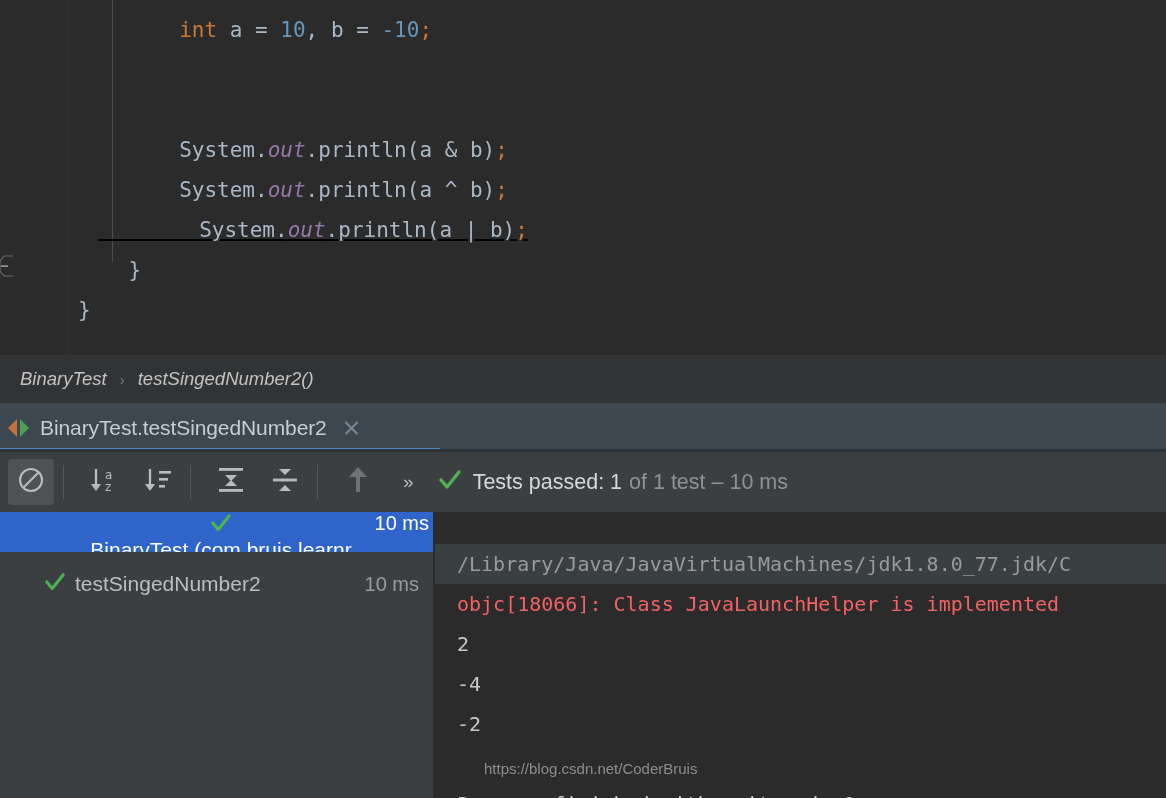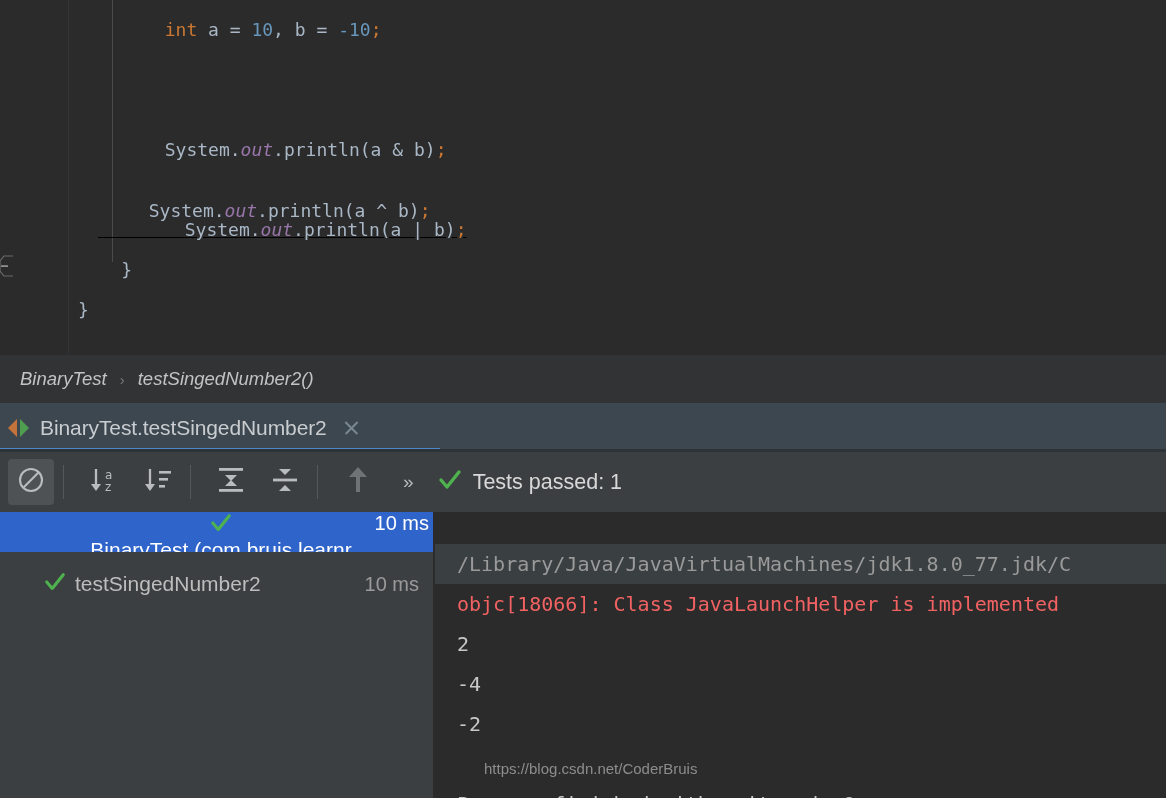--- a/index.html
+++ b/index.html
@@ -10,21 +10,21 @@
 
   
   .editor { position:absolute; left:0; top:0; width:1166px; height:355px; background:#2b2b2b; }
   .gutter { position:absolute; left:0; top:0; width:68px; height:355px; background:#2b2b2b; }
   .gutter-sep { position:absolute; left:68px; top:0; width:1px; height:355px; background:#313335; }
   .fold-marker { position:absolute; left:0px; top:255px; width:14px; height:22px; }
   .fold-marker svg { display:block; }
   .indent-guide { position:absolute; left:112px; top:0; width:1px; height:262px; background:#4b4b4b; }
 
   .code { position:absolute; left:0; top:0; width:1166px; height:355px;
-          font-family:"DejaVu Sans Mono", monospace; font-size:18px; line-height:40px; }
+          font-family:"DejaVu Sans Mono", monospace; font-size:21px; line-height:40px; }
   .line { position:absolute; left:0; width:1166px; height:40px; white-space:pre; }
   .kw       { color:#cc7832; }
   .num      { color:#6897bb; }
   .plain    { color:#a9b7c6; }
   .field    { color:#9876aa; font-style:italic; }
   .semi     { color:#cc7832; }
   .brace    { color:#a9b7c6; }
 
   
   .breadcrumb { position:absolute; left:0; top:355px; width:1166px; height:48px;
@@ -94,21 +94,21 @@
     <div class="indent-guide"></div>
     <div class="fold-marker">
       <svg width="14" height="22" viewBox="0 0 14 22">
         <path d="M13 1 L4 1 L0 6 L0 16 L4 21 L13 21" fill="none" stroke="#6b6b6b" stroke-width="1.2"></path>
         <rect x="1" y="10.3" width="7" height="1.6" fill="#9a9a9a"></rect>
       </svg>
     </div>
     <div class="code" id="code-root">
         <div class="line" style="top: 10px; padding-left: 78px;"><span class="plain">        </span><span class="kw">int</span><span class="plain"> a = </span><span class="num">10</span><span class="plain">, b = </span><span class="num">-10</span><span class="semi">;</span></div>
         <div class="line" style="top: 130px; padding-left: 78px;"><span class="plain">        </span><span class="plain">System.</span><span class="field">out</span><span class="plain">.println(a &amp; b)</span><span class="semi">;</span></div>
-        <div class="line" style="top: 170px; padding-left: 62px; margin-top: 21px;"><span class="plain">        </span><span class="plain">System.</span><span class="field">out</span><span class="plain">.println(a ^ b)</span><span class="semi">;</span></div>
+        <div class="line" style="top: 170px; padding-left: 78px;"><span class="plain">        </span><span class="plain">System.</span><span class="field">out</span><span class="plain">.println(a ^ b)</span><span class="semi">;</span></div>
         <div class="line" style="top: 210px; padding-left: 98px; text-decoration: underline;"><span class="plain">        </span><span class="plain">System.</span><span class="field">out</span><span class="plain">.println(a | b)</span><span class="semi">;</span></div>
         <div class="line" style="top: 250px; padding-left: 78px;"><span class="brace">    }</span></div>
         <div class="line" style="top: 290px; padding-left: 78px;"><span class="brace">}</span></div>
       </div>
   </div>
 
   <div class="breadcrumb">
     <span class="crumb">BinaryTest</span>
     <span class="sep">›</span>
     <span class="crumb">testSingedNumber2()</span>
@@ -201,20 +201,21 @@
 
     <div class="tb-chev">››</div>
 
     <div class="tb-status">
       <span class="check">
         <svg width="24" height="24" viewBox="0 0 24 24">
           <path d="M3 12 L9 19 L21 4" fill="none" stroke="#4eb24e" stroke-width="3.4" stroke-linecap="round" stroke-linejoin="round"></path>
         </svg>
       </span>
       <span class="pass">Tests passed: 1</span>
+      <span class="dim" style="margin-left:7px;">of 1 test – 10 ms</span>
     </div>
   </div>
 
   <div class="tree" id="tree-root">
       <div class="tree-row selected" style="top: 0px; flex-direction: column;">
         <span class="tick" style="margin-left: 8px;"><svg width="22" height="22" viewBox="0 0 24 24">
             <path d="M3 12 L9 19 L21 4" fill="none" stroke="#4eb24e" stroke-width="3.4" stroke-linecap="round" stroke-linejoin="round"></path>
           </svg></span>
         <span class="t-label">BinaryTest (com.bruis.learnr</span>
         <span class="t-time">10 ms</span>

